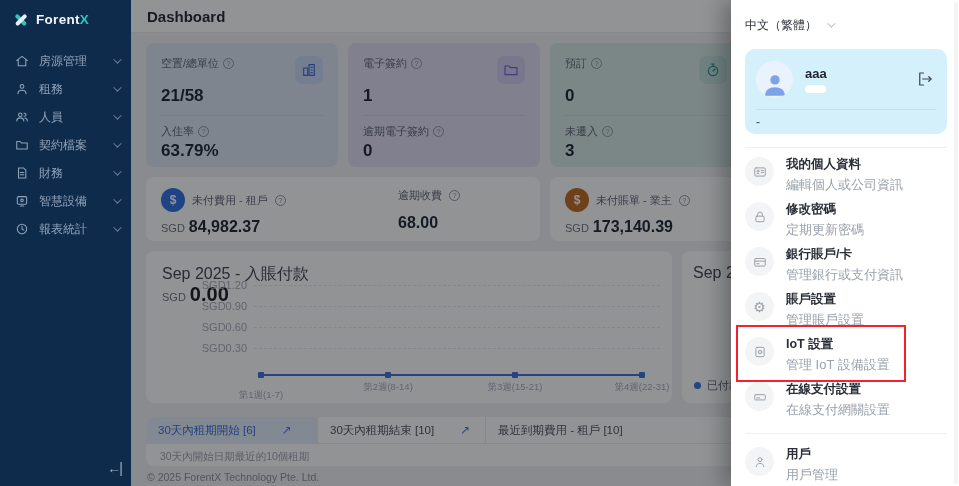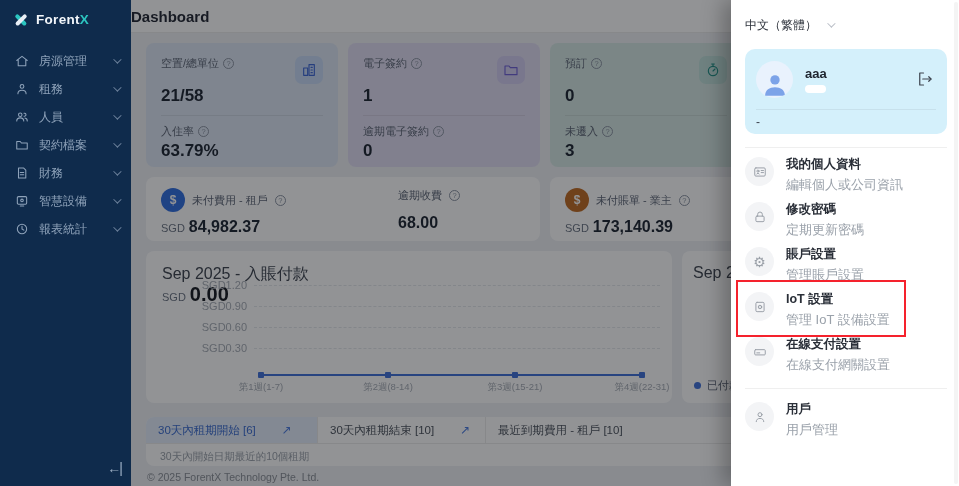--- a/index.html
+++ b/index.html
@@ -18,21 +18,21 @@
   .logo-text .x { color:#2cc5c0; }
   .nav { padding-top:10px; }
   .nav-item { display:flex; align-items:center; height:28px; padding:0 12px 0 15px; color:#8fa3ba; font-size:12px; cursor:pointer; }
   .nav-item svg { width:14px; height:14px; stroke:#8fa3ba; fill:none; stroke-width:1.8; stroke-linecap:round; stroke-linejoin:round; flex:0 0 auto; }
   .nav-item .nav-label { margin-left:10px; flex:1; }
   .chev { width:6px; height:6px; border-right:1.4px solid #6d829c; border-bottom:1.4px solid #6d829c; transform:rotate(45deg) translateY(-2px); flex:0 0 auto; }
   .collapse-btn { position:absolute; right:10px; bottom:10px; color:#9db0c6; font-size:14px; letter-spacing:-2px; cursor:pointer; }
 
   
   .main { position:absolute; left:131px; top:0; right:0; bottom:0; background:#eef0f4; }
-  .main-header { height:33px; background:#ffffff; border-bottom:1px solid #ececec; display:flex; align-items:center; padding-left:0; }
+  .main-header { height:33px; background:#ffffff; border-bottom:1px solid #ececec; display:flex; align-items:center; padding-left:16px; }
   .page-title { font-size:15px; font-weight:bold; color:#1f2430; }
   .content { padding:10px 15px 0 15px; }
   .row { display:flex; gap:10px; }
 
   
   .s-card { width:192px; height:124px; border-radius:8px; padding:13px 15px; flex:0 0 auto; }
   .s-card.c1 { background:#dde6f4; }
   .s-card.c2 { background:#e1ddf3; }
   .s-card.c3 { background:#d6e8e4; }
   .s-top { display:flex; justify-content:space-between; align-items:flex-start; }
@@ -317,21 +317,21 @@
                 <span class="ytick">SGD0.30</span>
                 <span class="gridline"></span>
               </div>
             <div class="dataline">
               <span class="dot" style="left:0%;"></span>
               <span class="dot" style="left:33.33%;"></span>
               <span class="dot" style="left:66.66%;"></span>
               <span class="dot" style="left:100%;"></span>
             </div>
             <div class="xlabels">
-              <span class="xtick" style="left:0%;">第1週(1-7)</span>
+              <span class="xtick" style="left:0%;margin-top:8px;">第1週(1-7)</span>
               <span class="xtick" style="left:33.33%;">第2週(8-14)</span>
               <span class="xtick" style="left:66.66%;">第3週(15-21)</span>
               <span class="xtick" style="left:100%;">第4週(22-31)</span>
             </div>
           </div>
         </div>
         <div class="chart-card side-chart">
           <div class="chart-title" style="left:11px;">Sep 2025</div>
           <div class="legend">
             <span class="legend-dot"></span>
@@ -420,20 +420,32 @@
               <path d="M8 10.5 V7.5 a4 4 0 0 1 8 0 v3"></path>
             </svg>
           </span>
         <span class="m-text">
             <div class="m-title">修改密碼</div>
             <div class="m-sub">定期更新密碼</div>
           </span>
       </div>
       <div class="menu-item">
         <span class="m-icon">
+            <svg viewBox="0 0 24 24">
+              <rect x="3" y="6" width="18" height="13" rx="2"></rect>
+              <path d="M3 10.5h18 M6.5 15h4"></path>
+            </svg>
+          </span>
+        <span class="m-text">
+            <div class="m-title">銀行賬戶/卡</div>
+            <div class="m-sub">管理銀行或支付資訊</div>
+          </span>
+      </div>
+      <div class="menu-item">
+        <span class="m-icon">
             <span class="glyph">⚙</span>
           </span>
         <span class="m-text">
             <div class="m-title">賬戶設置</div>
             <div class="m-sub">管理賬戶設置</div>
           </span>
       </div>
       <div class="menu-item highlighted">
         <span class="m-icon">
             <svg viewBox="0 0 24 24">

